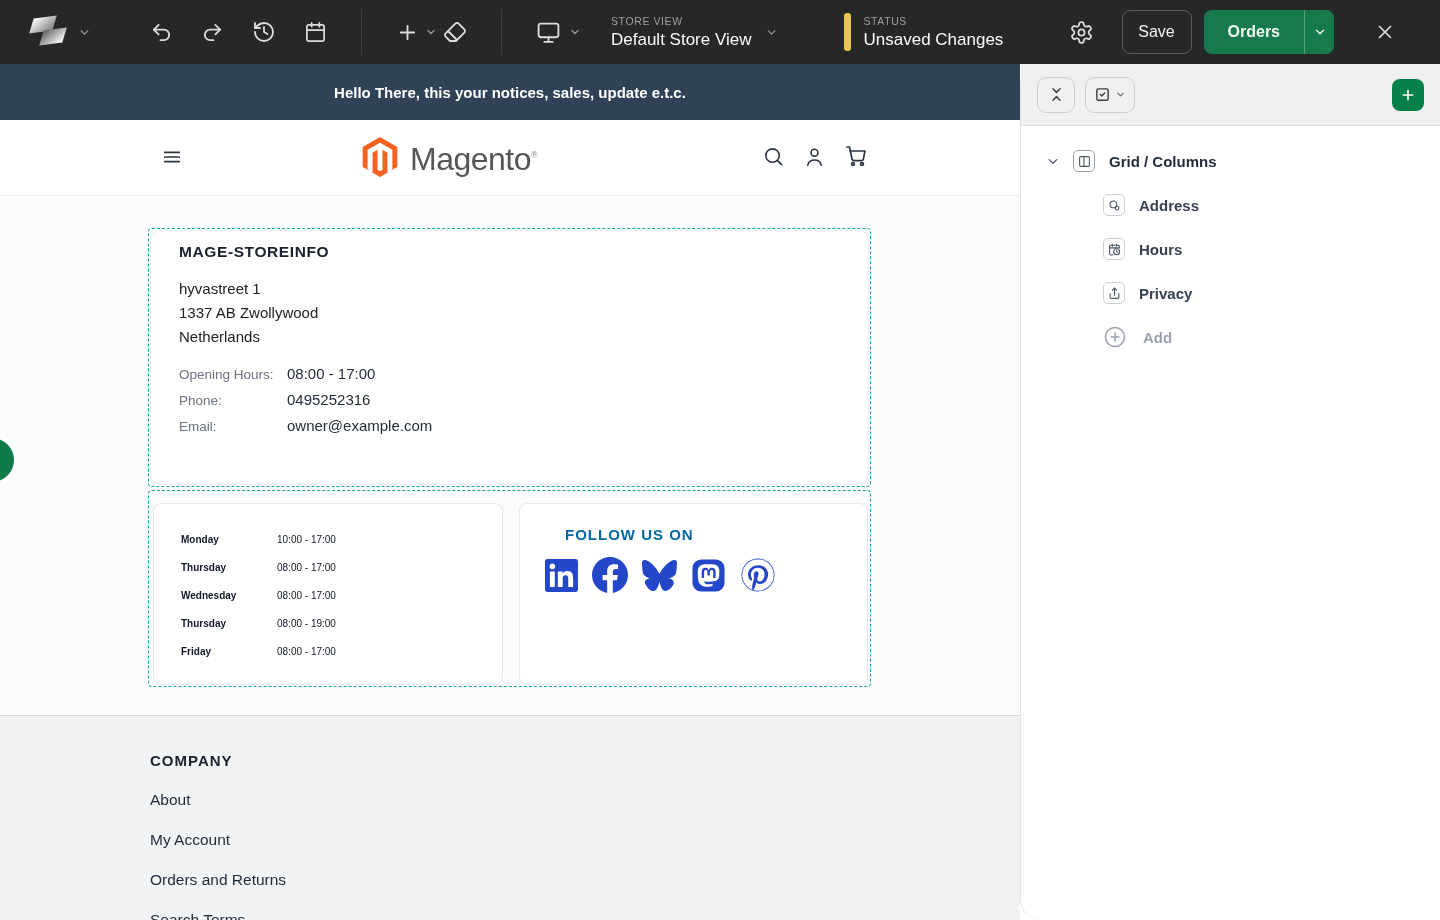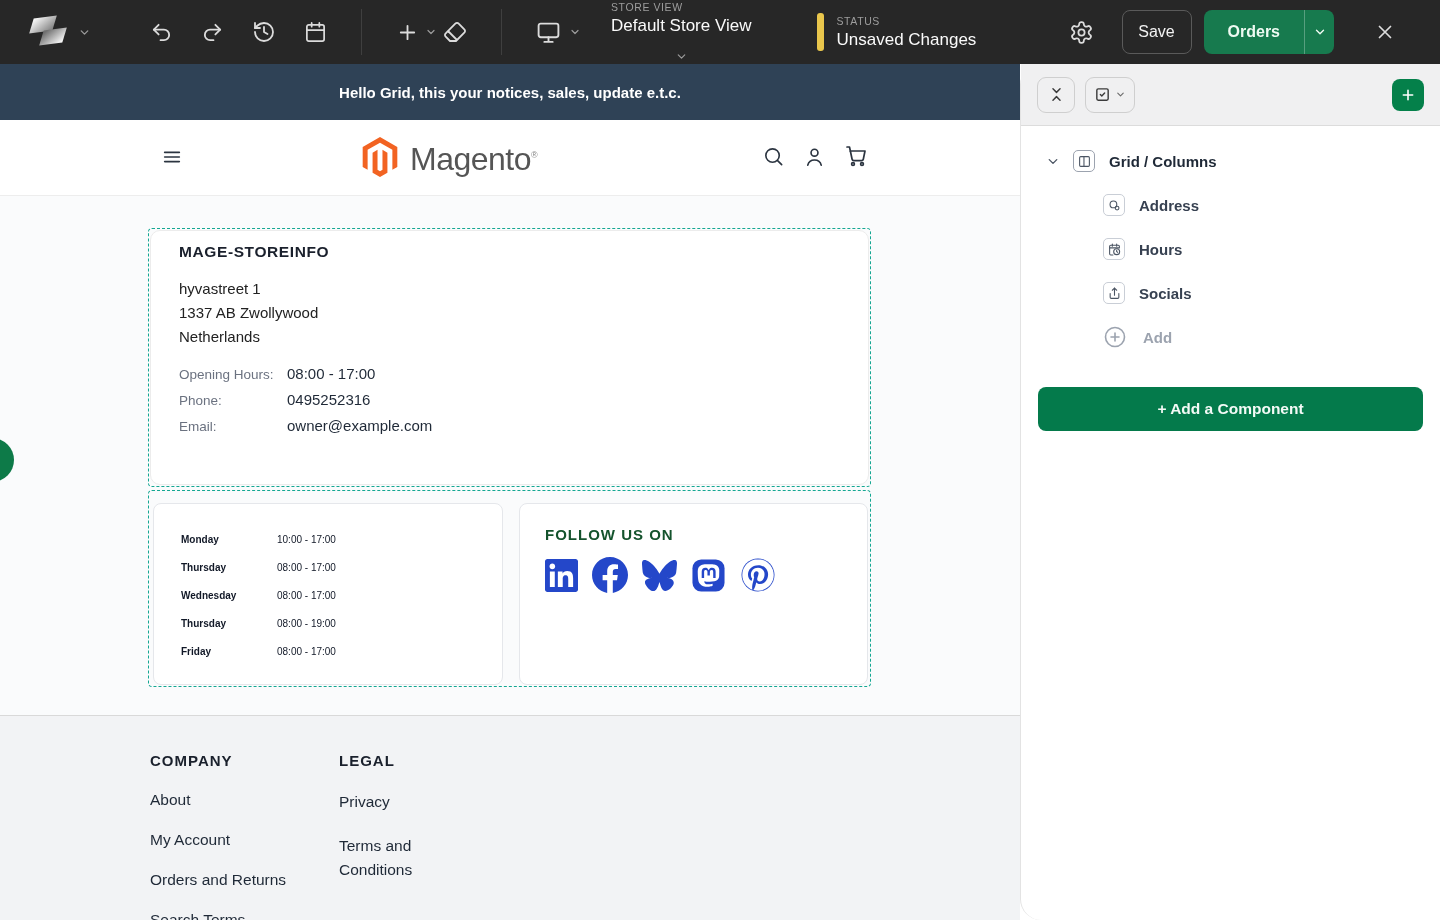--- a/index.html
+++ b/index.html
@@ -15,21 +15,21 @@
   .brand-logo .b1 { left:2px; top:3px;  background:linear-gradient(135deg,#ffffff 0%,#8a8a8a 90%); }
   .brand-logo .b2 { left:12px; top:15px; background:linear-gradient(315deg,#ffffff 0%,#6f6f6f 90%); }
   .chev { color:#9b9b9b; }
   .tb-group { display:flex; align-items:center; gap:28px; }
   .g-hist { margin-left:32px; }
   .tb-divider { width:1px; height:46px; background:#3f3f3f; margin:0 34px; }
   .g-add { gap:0; }
   .g-add .tb-btn + .tb-btn { margin-left:6px; }
   .eraser-btn { margin-left:28px; }
   .device-group { display:flex; align-items:center; gap:8px; }
-  .storeview { margin-left:30px; display:flex; align-items:center; gap:14px; cursor:pointer;flex-direction:column; }
+  .storeview { margin-left:30px; display:flex; align-items:center; gap:14px; cursor:pointer; }
   .tb-label { font-size:10.5px; letter-spacing:.6px; color:#9d9d9d; margin-bottom:3px; }
   .tb-value { font-size:17px; color:#fafafa; }
   .status { margin-left:66px; display:flex; align-items:center; gap:12px; }
   .status-bar { width:7px; height:38px; border-radius:3px; background:#e9c64c; }
   .gear-btn { margin-left:auto; }
   .save-btn { margin-left:28px; width:70px; height:44px; border:1px solid #5a5a5a; border-radius:8px; background:transparent; color:#f2f2f2; font-size:16px; font-family:inherit; cursor:pointer; }
   .publish { margin-left:12px; display:flex; height:44px; border-radius:8px; overflow:hidden; background:#177a4e; }
   .publish-main { border:none; background:transparent; color:#eefaf2; font-size:16px; font-weight:600; font-family:inherit; padding:0 24px; cursor:pointer; }
   .publish-caret { border:none; background:transparent; border-left:1px solid rgba(255,255,255,.28); color:#eefaf2; width:30px; display:flex; align-items:center; justify-content:center; cursor:pointer; }
   .close-btn { margin-left:40px; }
@@ -60,21 +60,21 @@
   .info-rows { margin-top:16px; }
   .info-row { display:flex; align-items:baseline; margin-top:9px; }
   .info-row .lbl { width:108px; font-size:13.5px; color:#6b7280; }
   .info-row .val { font-size:15px; color:#1f2937; }
 
   .mini-card { position:absolute; top:12px; background:#fff; border:1px solid #e5e7eb; border-radius:8px; height:182px; }
   .hours-card   { left:4px;  width:350px; padding:22px 0 0 27px; }
   .socials-card { left:370px; width:349px; padding:22px 0 0 25px; }
   .hours-row { display:flex; line-height:28px; font-size:10px; color:#111827; }
   .hours-row .day { width:96px; font-weight:700; }
-  .socials-title { font-size:15px; font-weight:700; letter-spacing:1px; color:#14532d; margin-bottom:14px; }
+  .socials-title { font-size:15px; font-weight:700; letter-spacing:1px; color:#0369a1; margin-bottom:14px;margin-left:20px; }
   .social-list { display:flex; gap:14px; align-items:center; }
   .social-list svg { display:block; }
 
   .shop-footer { height:205px; background:#f2f3f5; border-top:1px solid #d9d9d9; padding:36px 0 0 150px; display:flex; }
   .f-col1 { width:189px; }
   .f-col2 { width:132px; }
   .f-title { font-size:15px; font-weight:700; letter-spacing:1px; color:#1a202c; line-height:18px; margin-bottom:20px; }
   .f-link { font-size:15.5px; color:#1f2937; line-height:20px; margin-bottom:20px; cursor:pointer; }
   .f-col2 .f-link { line-height:24px; }
 
@@ -219,21 +219,21 @@
       <svg width="22" height="22" viewBox="0 0 24 24" fill="none" stroke="currentColor" stroke-width="1.9" stroke-linecap="round">
         <path d="M18 6 6 18M6 6l12 12"></path>
       </svg>
     </button>
 </header>
 
 <div class="workspace">
 
   <div class="preview">
 
-    <div class="notice">Hello Grid, this your notices, sales, update e.t.c.</div>
+    <div class="notice">Hello There, this your notices, sales, update e.t.c.</div>
 
     <div class="shop-header">
       <button class="hamburger"><svg width="22" height="22" viewBox="0 0 24 24" fill="none" stroke="currentColor" stroke-width="1.8" stroke-linecap="round">
             <path d="M4 7h16M4 12h16M4 17h16"></path>
           </svg></button>
 
       <div class="shop-logo">
         <svg width="40" height="52" viewBox="0 0 24 24" fill="#f26322">
             <path d="M12 24l-4.455-2.572v-12l2.97-1.714v12.001l1.485.866 1.485-.866V7.714l2.97 1.714v12L12 24zM22.391 6v12l-2.969 1.714V7.714L12 3.43 4.574 7.714v12.001L1.609 18V6L12 0l10.391 6z"></path>
           </svg>
@@ -335,25 +335,20 @@
     </div>
 
     <div class="shop-footer">
       <div class="f-col1">
         <div class="f-title">COMPANY</div>
         <div class="f-link">About</div>
         <div class="f-link">My Account</div>
         <div class="f-link">Orders and Returns</div>
         <div class="f-link">Search Terms</div>
       </div>
-      <div class="f-col2">
-        <div class="f-title">LEGAL</div>
-        <div class="f-link">Privacy</div>
-        <div class="f-link">Terms and Conditions</div>
-      </div>
     </div>
 
     <button class="float-dot"></button>
   </div>
 
   <aside class="sidebar">
     <div class="sb-topbar">
       <button class="sb-tool sb-collapse">
           <svg width="17" height="17" viewBox="0 0 24 24" fill="none" stroke="#3b3b3b" stroke-width="2" stroke-linecap="round" stroke-linejoin="round">
             <path d="m7 20 5-5 5 5"></path>
@@ -413,27 +408,26 @@
       </div>
 
       <div class="tree-row tree-child">
         <span class="icon-box">
             <svg width="13" height="13" viewBox="0 0 24 24" fill="none" stroke="currentColor" stroke-width="2" stroke-linecap="round" stroke-linejoin="round">
               <path d="M4 12v7a2 2 0 0 0 2 2h12a2 2 0 0 0 2-2v-7"></path>
               <path d="m16 6-4-4-4 4"></path>
               <path d="M12 2v13"></path>
             </svg>
           </span>
-        <span class="t-label">Socials</span>
+        <span class="t-label">Privacy</span>
       </div>
 
       <div class="tree-row tree-child tree-add">
         <svg class="circle-plus" width="24" height="24" viewBox="0 0 24 24" fill="none" stroke="currentColor" stroke-width="1.6" stroke-linecap="round">
             <circle cx="12" cy="12" r="9.5"></circle>
             <path d="M8 12h8M12 8v8"></path>
           </svg>
         <span class="t-label" style="margin-left:16px;">Add</span>
       </div>
     </div>
 
-    <button class="add-component">+ Add a Component</button>
   </aside>
 </div>
 
 </body></html>

